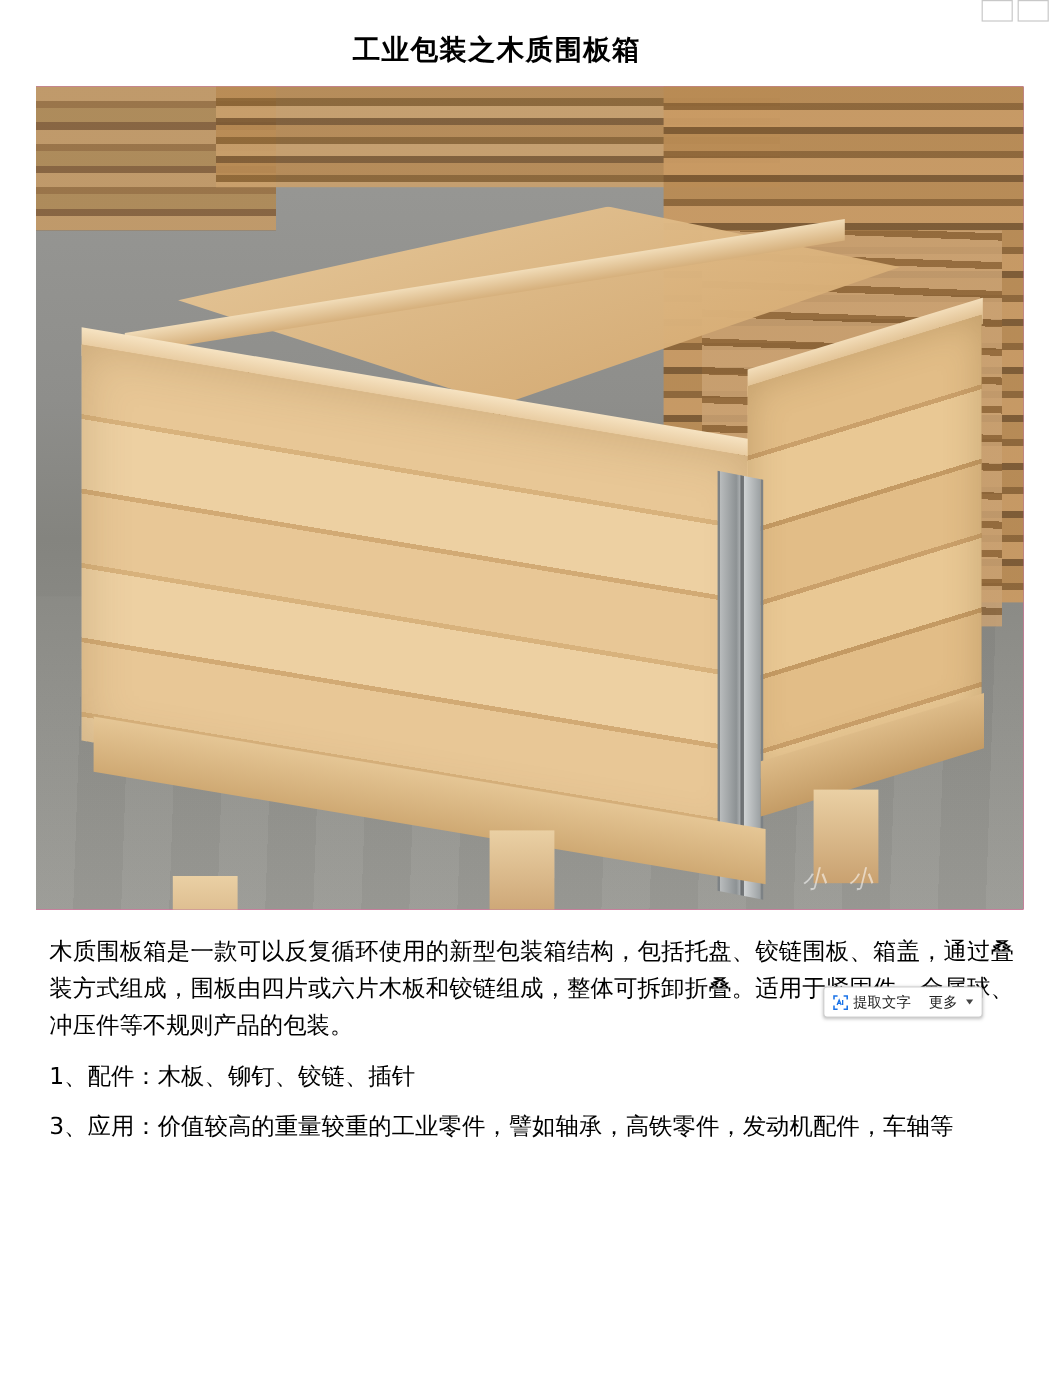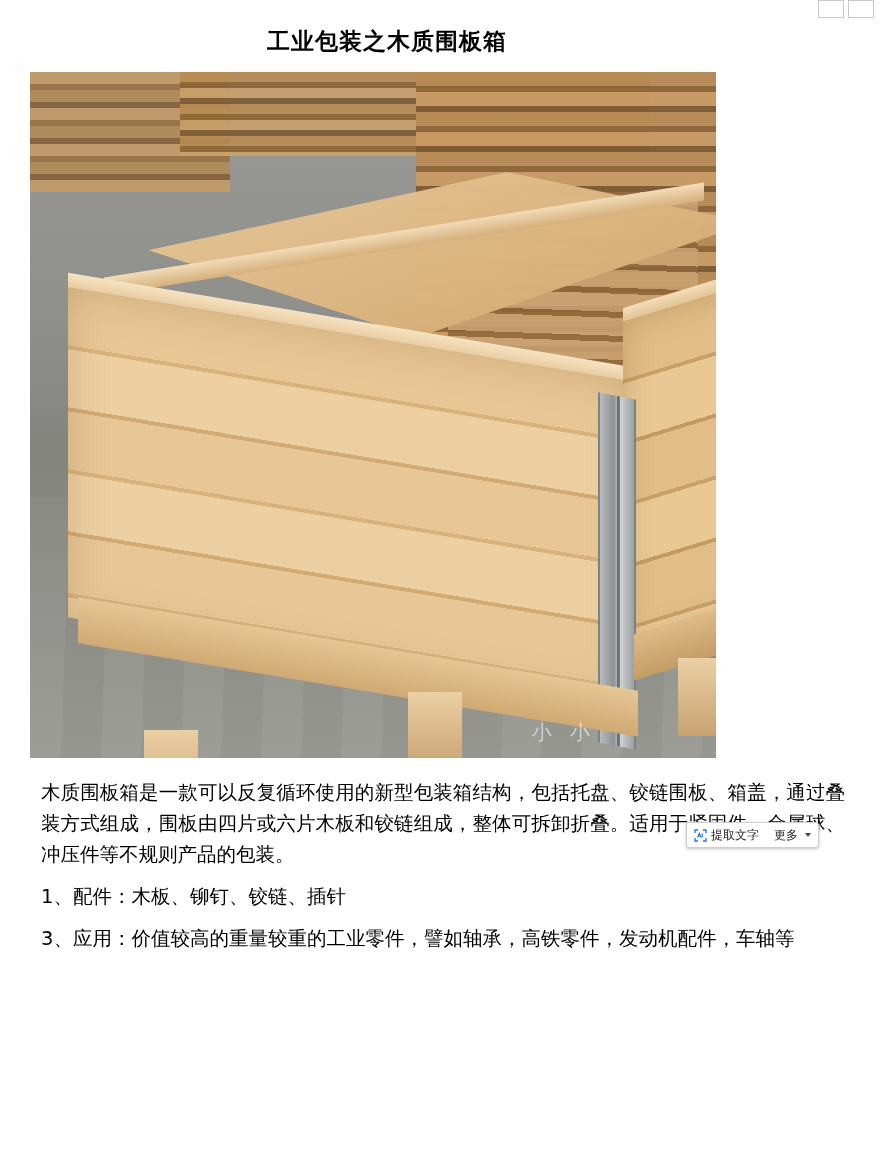--- a/index.html
+++ b/index.html
@@ -42,30 +42,32 @@
   .doc-title {
     position: absolute;
     top: 26px;
     left: 0;
     width: 774px;
     text-align: center;
     font-size: 23px;
     font-weight: bold;
     letter-spacing: 1px;
     font-family: "DejaVu Sans", sans-serif;
+    padding-left: 27px;
   }
 
   .photo {
     position: absolute;
     left: 30px;
     top: 72px;
-    width: 686px;
+    width: 823px;
     height: 686px;
     overflow: hidden;
     background: #be185d;
+    font-style: italic;
   }
 
   
   .floor {
     position: absolute;
     left: 0; top: 0; width: 100%; height: 100%;
     background: linear-gradient(#9a9a97 0%, #8e8e8b 38%, #84847f 55%, #9b9b96 100%);
   }
   .floor:after {
     content: "";

